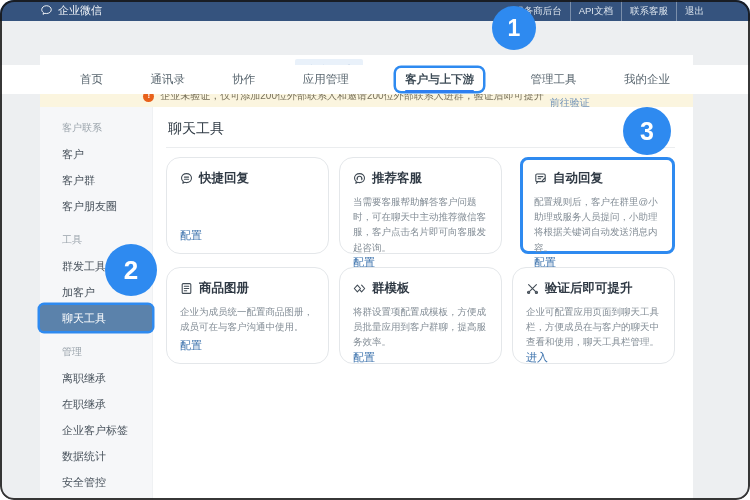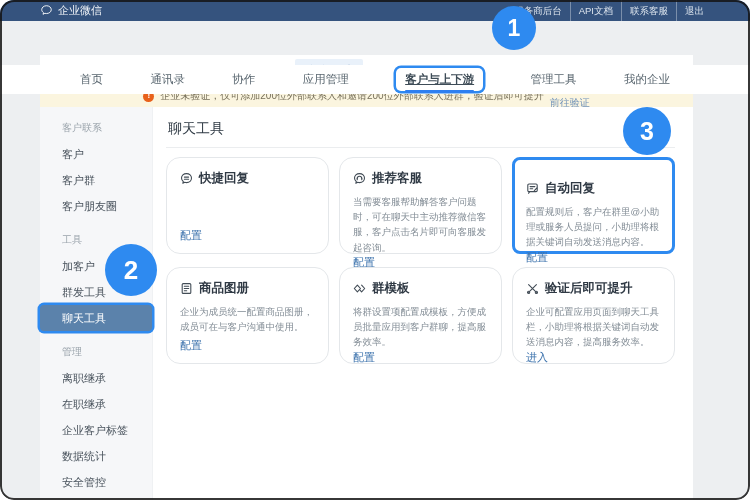--- a/index.html
+++ b/index.html
@@ -18,21 +18,21 @@
   .toplinks{ display:flex; align-items:center; height:100%; }
   .toplink{ color:#dde5ee; font-size:9.5px; padding:0 8px; cursor:pointer; line-height:21px; }
   .toplink + .toplink{ border-left:1px solid rgba(255,255,255,.35); }
 
   
   .navbar{ position:absolute; left:0; top:21px; right:0; height:29px; background:#ffffff;
            display:flex; align-items:center; justify-content:space-between;
            padding:0 80px; z-index:2;margin-top:44px; }
   .nav-item{ position:relative; height:100%; display:flex; align-items:center;
              font-size:11.5px; color:#59666f; cursor:pointer; white-space:nowrap; }
-  .nav-item.active{ color:#3e4c57; font-weight:bold;text-decoration:underline; }
+  .nav-item.active{ color:#3e4c57; font-weight:bold; }
   .nav-box{ padding:4px 9px; border-radius:5px; box-shadow:0 0 0 2.5px #2e8af0; }
   .nav-underline{ position:absolute; left:9px; right:9px; bottom:1px; height:3px;
                   background:#2e7ff0; border-radius:1px; }
 
   
   .panel{ position:absolute; left:40px; top:55px; width:653px; bottom:0;
           display:flex; flex-direction:column;justify-content:center; }
   .subtabs{ height:30px; background:#ffffff; display:flex; align-items:center;
             justify-content:center; gap:18px; }
   .subtab{ font-size:11px; color:#3c454e; cursor:pointer; padding:4px 12px; border-radius:2px; }
@@ -56,21 +56,21 @@
               box-shadow:0 0 0 2.5px #2e8af0; border-radius:4px; z-index:5; }
 
   
   .main{ flex:1; background:#ffffff; padding:13px 18px 0 13px; overflow:hidden; }
   .page-title{ font-size:14px; color:#2f3a44; line-height:16px; padding-left:2px; }
   .divider{ height:1px; background:#ebedef; margin-top:11px; }
   .cards{ margin-top:9px; display:grid; grid-template-columns:163px 163px 163px;
           grid-auto-rows:97px; gap:13px 10px; }
   .card{ border:1px solid #e4e7ea; border-radius:14px; padding:12px 13px 10px;
          display:flex; flex-direction:column; background:#fff; }
-  .card.annotated{ border:3px solid #2e8af0; border-radius:8px; padding:20px 11px 8px; }
+  .card.annotated{ border:3px solid #2e8af0; border-radius:8px; padding:10px 11px 8px;margin-left:8px; }
   .card-head{ display:flex; align-items:center; gap:6px; }
   .card-head svg{ flex:0 0 auto; display:block; }
   .card-title{ font-size:12.5px; font-weight:bold; color:#2f3944; white-space:nowrap; }
   .card-desc{ margin-top:7px; font-size:9.5px; line-height:1.6; color:#828c95; }
   .card-action{ margin-top:auto; font-size:11px; color:#3d73ad; cursor:pointer; }
 
   
   .ann-circle{ position:absolute; background:#2e8af0; border-radius:50%; color:#fff;
                display:flex; align-items:center; justify-content:center;
                font-weight:bold; z-index:40; }
@@ -144,22 +144,22 @@
 
     <div class="content">
 
       <div class="sidebar">
         <div class="side-header">客户联系</div>
         <div class="side-item">客户</div>
         <div class="side-item">客户群</div>
         <div class="side-item">客户朋友圈</div>
 
         <div class="side-header">工具</div>
+        <div class="side-item">群发工具</div>
         <div class="side-item">加客户</div>
-        <div class="side-item">群发工具</div>
         <div class="side-item selected">聊天工具</div>
 
         <div class="side-header">管理</div>
         <div class="side-item">离职继承</div>
         <div class="side-item">在职继承</div>
         <div class="side-item">企业客户标签</div>
         <div class="side-item">数据统计</div>
         <div class="side-item">安全管控</div>
       </div>
 
@@ -244,21 +244,21 @@
             <div class="card-head">
               <span>
                 <svg class="ico" width="13" height="13" viewBox="0 0 13 13">
                   <path d="M2.6 2.6l7.8 7.8M10.4 2.6l-7.8 7.8"></path>
                   <circle cx="2.6" cy="10.4" r="1.1"></circle>
                   <circle cx="10.4" cy="10.4" r="1.1"></circle>
                 </svg>
               </span>
               <span class="card-title">验证后即可提升</span>
             </div>
-            <div class="card-desc">企业可配置应用页面到聊天工具栏，小助理将根据关键词自动发送消息内容，提高服务效率。</div>
+            <div class="card-desc">企业可配置应用页面到聊天工具栏，方便成员在与客户的聊天中查看和使用，聊天工具栏管理。</div>
             <div class="card-action">进入</div>
           </div>
 
         </div>
       </div>
     </div>
   </div>
 
   <div class="ann-circle c1">1</div>
   <div class="ann-circle c2">2</div>

